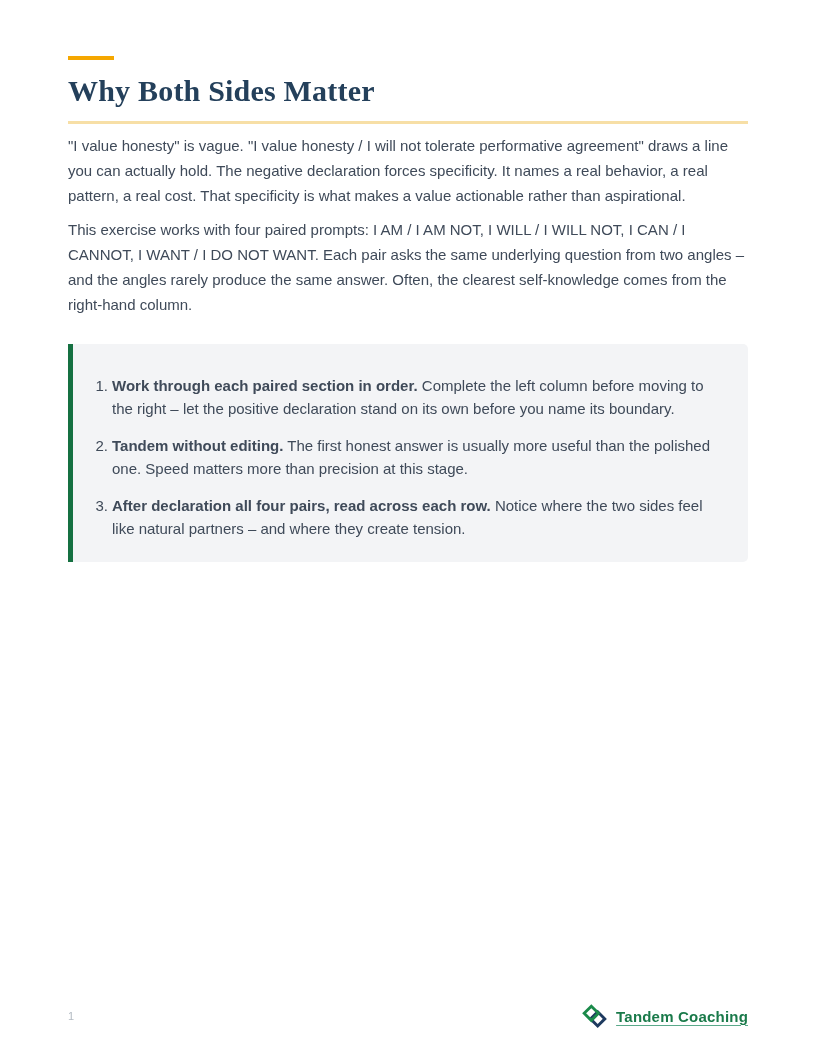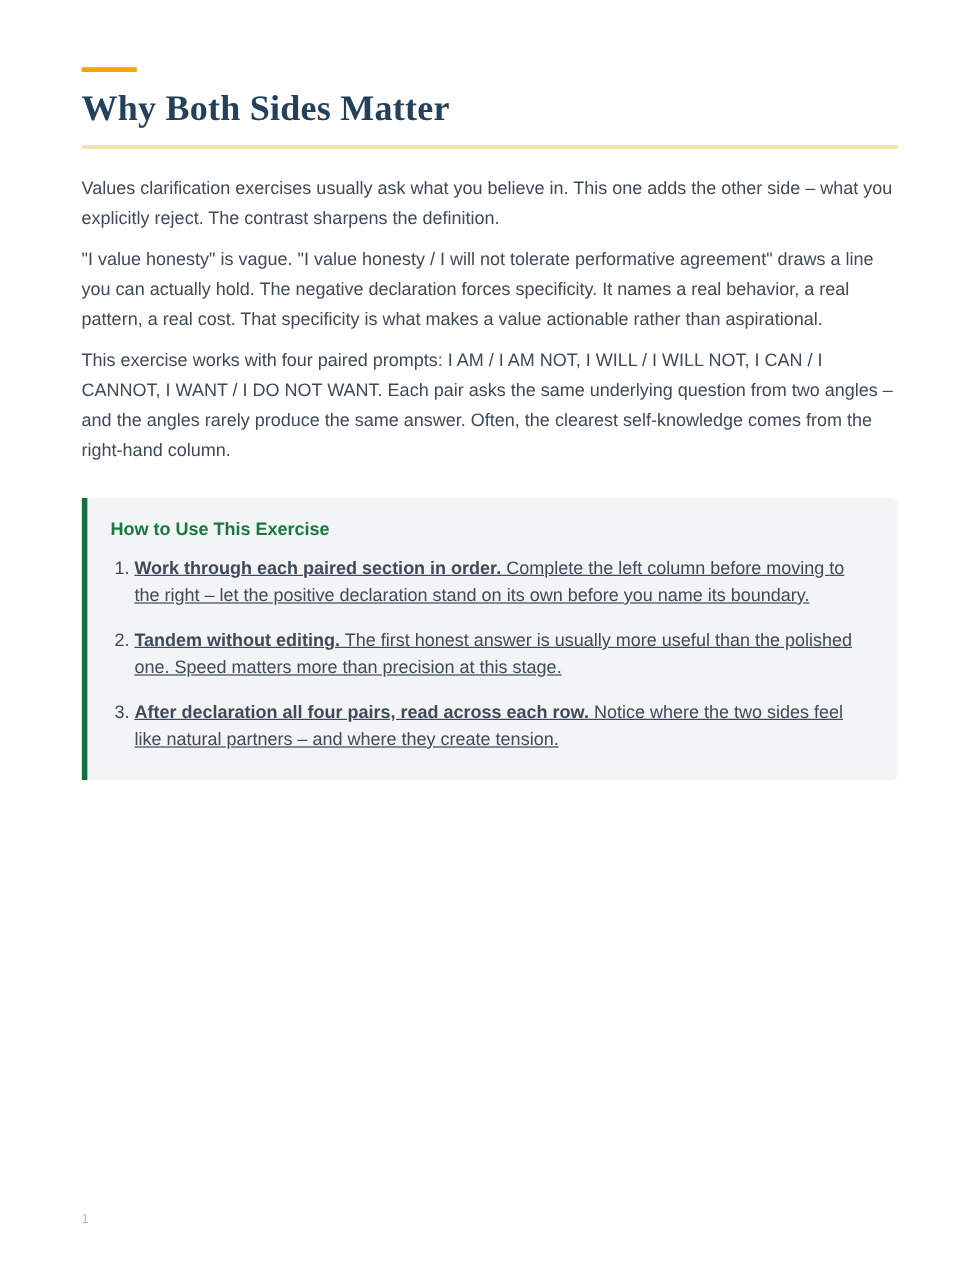--- a/index.html
+++ b/index.html
@@ -68,21 +68,21 @@
     margin-bottom: 14px;
     color: #3f4a59;
   }
   .callout-item:last-child { margin-bottom: 0; }
   .item-number {
     flex: 0 0 20px;
     text-align: right;
     padding-right: 4px;
     box-sizing: border-box;
   }
-  .item-text { flex: 1; text-decoration: underline; }
+  .item-text { flex: 1; }
   .item-bold { font-weight: 700; }
   .footer {
     position: absolute;
     left: 68px;
     right: 68px;
     top: 1000px;
     height: 32px;
     display: flex;
     justify-content: space-between;
     align-items: center;
@@ -110,40 +110,47 @@
 </head>
 <body>
 
 <div class="page">
   <div class="content">
 
     <div class="accent-bar"></div>
 
     <h1 class="page-title">Why Both Sides Matter</h1>
 
-    <p class="body-para first">Values clarification exercises usually ask what you believe in. This one adds the other side – what you explicitly reject. The contrast sharpens the definition.</p>
     <p class="body-para">"I value honesty" is vague. "I value honesty / I will not tolerate performative agreement" draws a line you can actually hold. The negative declaration forces specificity. It names a real behavior, a real pattern, a real cost. That specificity is what makes a value actionable rather than aspirational.</p>
     <p class="body-para">This exercise works with four paired prompts: I AM / I AM NOT, I WILL / I WILL NOT, I CAN / I CANNOT, I WANT / I DO NOT WANT. Each pair asks the same underlying question from two angles – and the angles rarely produce the same answer. Often, the clearest self-knowledge comes from the right-hand column.</p>
 
     <div class="callout">
-      <p class="callout-heading">How to Use This Exercise</p>
       <ol class="callout-list">
         <li class="callout-item">
           <span class="item-number">1.</span>
           <span class="item-text"><span class="item-bold">Work through each paired section in order.</span><span> Complete the left column before moving to the right – let the positive declaration stand on its own before you name its boundary.</span></span>
         </li>
         <li class="callout-item">
           <span class="item-number">2.</span>
           <span class="item-text"><span class="item-bold">Tandem without editing.</span><span> The first honest answer is usually more useful than the polished one. Speed matters more than precision at this stage.</span></span>
         </li>
         <li class="callout-item">
           <span class="item-number">3.</span>
           <span class="item-text"><span class="item-bold">After declaration all four pairs, read across each row.</span><span> Notice where the two sides feel like natural partners – and where they create tension.</span></span>
         </li>
       </ol>
     </div>
 
   </div>
 
   <div class="footer">
     <span class="page-number">1</span>
+    <div class="brand">
+      <span style="display:inline-flex;">
+        <svg width="27" height="27" viewBox="0 0 34 34" aria-hidden="true">
+          <polygon points="21,11 30,20 21,29 12,20" fill="none" stroke="#1e3a5f" stroke-width="3.6"></polygon>
+          <polygon points="13,4 22,13 13,22 4,13" fill="none" stroke="#1a8a4a" stroke-width="3.6"></polygon>
+        </svg>
+      </span>
+      <span class="brand-name">Tandem Coaching</span>
+    </div>
   </div>
 </div>
 
 </body></html>

